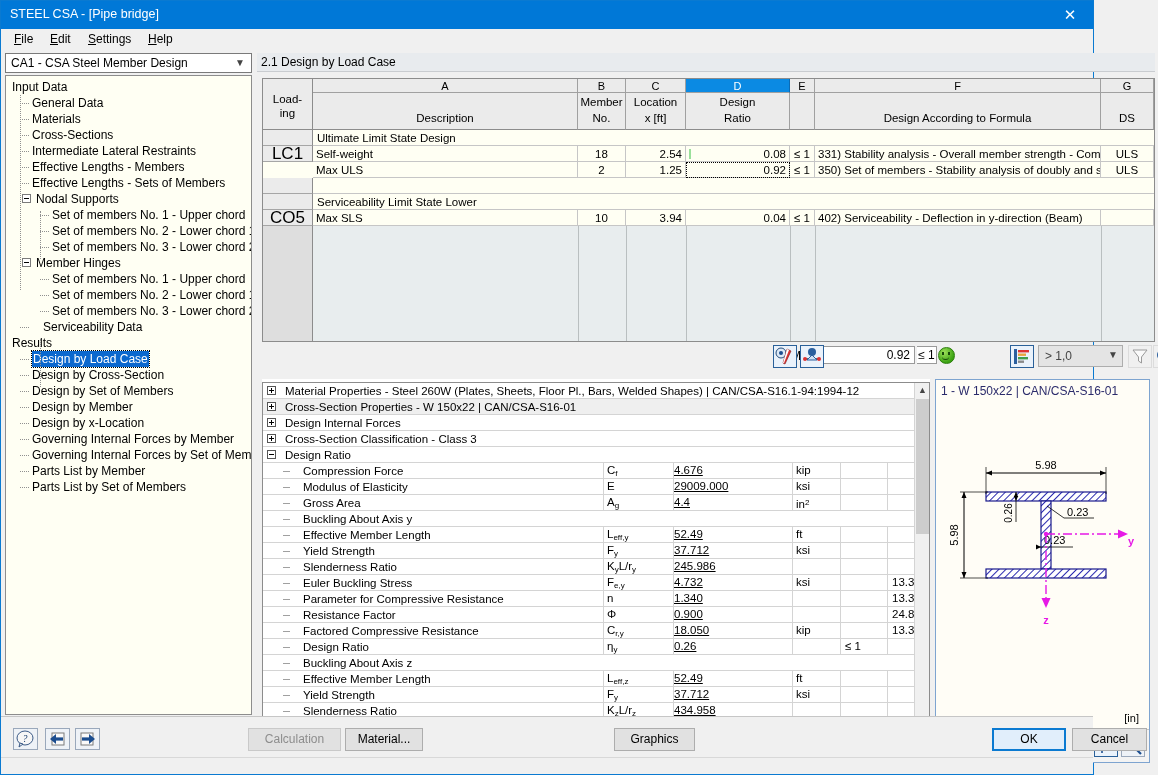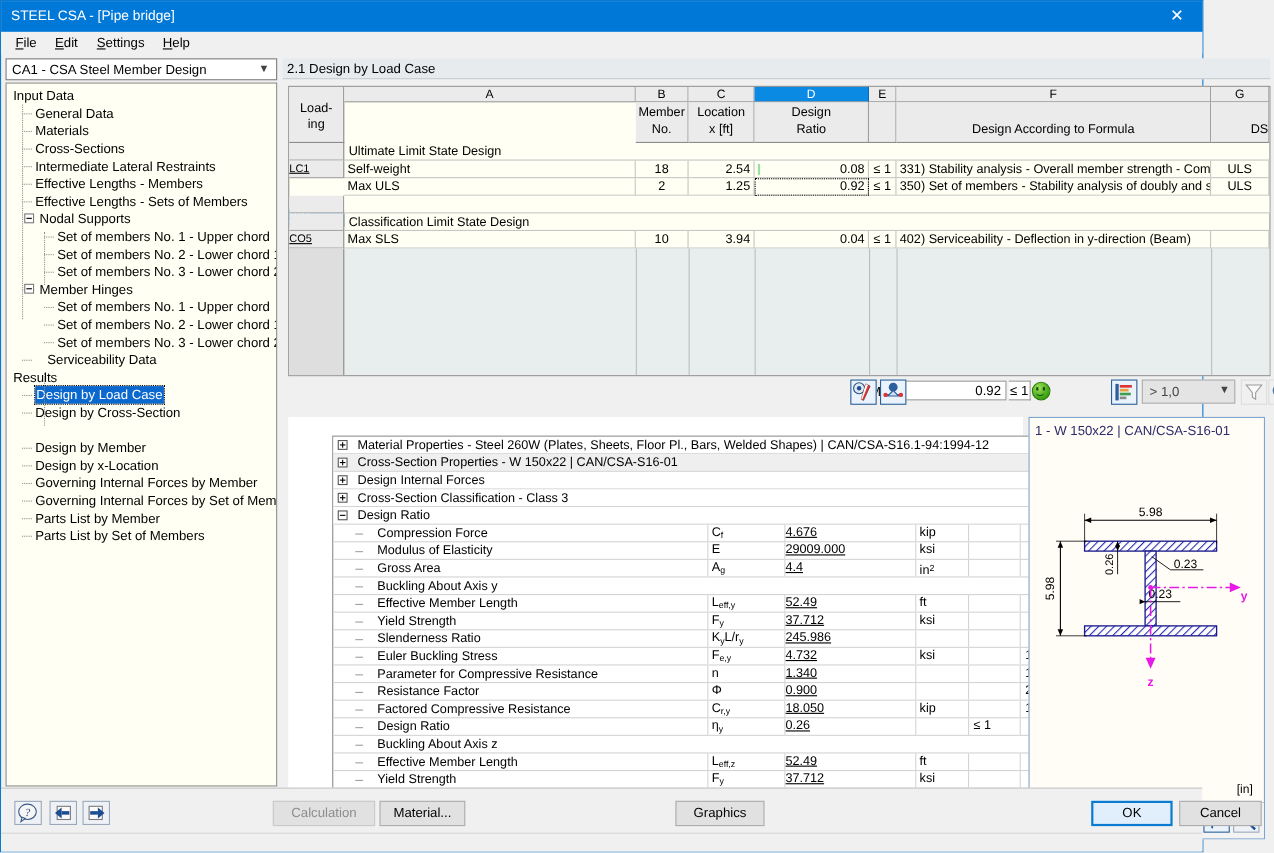--- a/index.html
+++ b/index.html
@@ -58,22 +58,22 @@
      border-right:1px solid #a0a0a0;border-bottom:1px solid #8c8c8c;text-align:center;
      font-size:11.5px;box-sizing:border-box;}
   .subhdr div{position:absolute;left:0;width:100%;}
   .gcell{position:absolute;height:16px;line-height:16px;font-size:11.5px;
      border-right:1px solid #c6c6c6;border-bottom:1px solid #c6c6c6;box-sizing:border-box;
      overflow:hidden;white-space:nowrap;}
   .gcell.num{text-align:right;padding-right:3px;}
   .gcell.ctr{text-align:center;}
   .gcell.lft{padding-left:3px;}
   .rowhdr{position:absolute;left:0;width:50px;height:16px;line-height:16px;background:#ebebeb;
-     border-right:1px solid #8c8c8c;border-bottom:1px solid #a6a6a6;font-size:10px;
-     box-sizing:border-box;cursor:pointer;text-decoration:underline;}
+     border-right:1px solid #8c8c8c;border-bottom:1px solid #a6a6a6;text-align:center;font-size:17px;
+     box-sizing:border-box;cursor:pointer;}
   .rowhdr.sel{background:#0b8ae3;color:#fff;}
   .grpRow{position:absolute;left:50px;height:16px;line-height:16px;font-size:11.5px;
      padding-left:4px;border-bottom:1px solid #c6c6c6;box-sizing:border-box;white-space:nowrap;}
   .selcell{outline:1px dotted #000;outline-offset:-1px;}
 
   
   .gridbar{position:absolute;left:5px;top:290px;width:893px;height:30px;}
   .maxlabel{position:absolute;left:529px;top:6px;font-size:12px;}
   .maxbox{position:absolute;left:558px;top:3px;width:95px;height:18px;background:#fff;
      border:1px solid #9a9a9a;box-sizing:border-box;text-align:right;padding-right:4px;
@@ -93,22 +93,22 @@
   .tbtn.framed{border:1px solid #2a6099;background:#eaf2fb;}
   .combo2{position:absolute;left:776px;top:2px;width:85px;height:22px;background:#e4e4e4;
      border:1px solid #adadad;box-sizing:border-box;font-size:12px;color:#444;}
   .combo2 .t{position:absolute;left:6px;top:3px;}
   .combo2 .a{position:absolute;right:4px;top:3px;font-size:10px;}
 
   
   .details{position:absolute;left:5px;top:326px;width:668px;height:384px;background:#fff;}
   .detailshdr{position:absolute;left:0;top:0;width:668px;height:16px;line-height:16px;
      background:#eef1f5;color:#1a3a6b;font-size:12px;padding-left:3px;box-sizing:border-box;}
-  .detbody{position:absolute;left:0;top:17px;width:668px;height:367px;
-     border:1px solid #8c8c8c;box-sizing:border-box;background:#fff;overflow:hidden;margin-left:40px;}
+  .detbody{position:absolute;left:0;top:3px;width:668px;height:367px;
+     border:1px solid #8c8c8c;box-sizing:border-box;background:#fff;overflow:hidden;}
   .drow{position:absolute;left:0;width:652px;height:16px;line-height:16px;font-size:11.5px;
      border-bottom:1px solid #d4d4d4;box-sizing:border-box;}
   .drow.head{background:#fff;}
   .drow.shade{background:#efefef;}
   .drow .ttl{position:absolute;left:22px;top:0;white-space:nowrap;}
   .drow .ttl.ind{left:40px;}
   .drow .plus{position:absolute;left:4px;top:3px;width:9px;height:9px;border:1px solid #555;
      background:#fff;box-sizing:border-box;cursor:pointer;}
   .drow .plus:before{content:"";position:absolute;left:1px;top:3px;width:5px;height:1px;background:#000;}
   .drow .plus.p:after{content:"";position:absolute;left:3px;top:1px;width:1px;height:5px;background:#000;}
@@ -244,20 +244,24 @@
           <span class="lbl" style="left: 6px;">Results</span>
         </div>
         <div class="tnode" style="position: absolute; left: 0px; top: 275px; width: 100%;">
           <div class="dash" style="left: 14px; width: 9px;"></div>
           <span class="lbl sel" style="left: 26px;">Design by Load Case</span>
         </div>
         <div class="tnode" style="position: absolute; left: 0px; top: 291px; width: 100%;">
           <div class="dash" style="left: 14px; width: 9px;"></div>
           <span class="lbl" style="left: 26px;">Design by Cross-Section</span>
         </div>
+        <div class="tnode" style="position: absolute; left: 0px; top: 307px; width: 100%;">
+          <div class="dash" style="left: 14px; width: 9px;"></div>
+          <span class="lbl" style="left: 26px;">Design by Set of Members</span>
+        </div>
         <div class="tnode" style="position: absolute; left: 0px; top: 323px; width: 100%;">
           <div class="dash" style="left: 14px; width: 9px;"></div>
           <span class="lbl" style="left: 26px;">Design by Member</span>
         </div>
         <div class="tnode" style="position: absolute; left: 0px; top: 339px; width: 100%;">
           <div class="dash" style="left: 14px; width: 9px;"></div>
           <span class="lbl" style="left: 26px;">Design by x-Location</span>
         </div>
         <div class="tnode" style="position: absolute; left: 0px; top: 355px; width: 100%;">
           <div class="dash" style="left: 14px; width: 9px;"></div>
@@ -286,20 +290,24 @@
     <div class="sectionhdr">
       <span>2.1 Design by Load Case</span>
     </div>
 
     <div class="grid" id="grid">
         <div style="position: absolute; left: 0px; top: 0px; width: 50px; height: 51px; background: rgb(235, 235, 235); border-right: 1px solid rgb(140, 140, 140); border-bottom: 1px solid rgb(140, 140, 140); box-sizing: border-box; text-align: center; font-size: 11.5px;">
           <div style="position:absolute;left:0;width:100%;top:14px">Load-</div>
           <div style="position:absolute;left:0;width:100%;top:28px">ing</div>
         </div>
         <div class="colhdr" style="left: 50px; width: 265px;">A</div>
+        <div class="subhdr" style="left: 50px; width: 265px;">
+          <div style="top:3px"></div>
+          <div style="top:19px">Description</div>
+        </div>
         <div class="colhdr" style="left: 315px; width: 48px;">B</div>
         <div class="subhdr" style="left: 315px; width: 48px;">
           <div style="top:3px">Member</div>
           <div style="top:19px">No.</div>
         </div>
         <div class="colhdr" style="left: 363px; width: 60px;">C</div>
         <div class="subhdr" style="left: 363px; width: 60px;">
           <div style="top:3px">Location</div>
           <div style="top:19px">x [ft]</div>
         </div>
@@ -312,21 +320,21 @@
         <div class="subhdr" style="left: 527px; width: 25px;">
           <div style="top:3px"></div>
           <div style="top:19px"></div>
         </div>
         <div class="colhdr" style="left: 552px; width: 286px;">F</div>
         <div class="subhdr" style="left: 552px; width: 286px;">
           <div style="top:3px"></div>
           <div style="top:19px">Design According to Formula</div>
         </div>
         <div class="colhdr" style="left: 838px; width: 53px;">G</div>
-        <div class="subhdr" style="left: 838px; width: 53px; text-align: right;">
+        <div class="subhdr" style="left: 838px; width: 53px;">
           <div style="top:3px"></div>
           <div style="top:19px">DS</div>
         </div>
         <div class="rowhdr" style="top: 51px;"></div>
         <div class="grpRow" style="top: 51px; width: 841px;">Ultimate Limit State Design</div>
         <div class="rowhdr" style="top: 67px;">LC1</div>
         <div class="gcell lft" style="left: 50px; width: 265px; top: 67px;">Self-weight</div>
         <div class="gcell ctr" style="left: 315px; width: 48px; top: 67px;">18</div>
         <div class="gcell num" style="left: 363px; width: 60px; top: 67px;">2.54</div>
         <div class="gcell num" style="left: 423px; width: 104px; top: 67px;">0.08</div>
@@ -338,21 +346,21 @@
         <div class="gcell lft" style="left: 50px; width: 265px; top: 83px;">Max ULS</div>
         <div class="gcell ctr" style="left: 315px; width: 48px; top: 83px;">2</div>
         <div class="gcell num" style="left: 363px; width: 60px; top: 83px;">1.25</div>
         <div class="gcell num selcell" style="left: 423px; width: 104px; top: 83px;">0.92</div>
         <div class="gcell ctr" style="left: 527px; width: 25px; top: 83px;">≤ 1</div>
         <div class="gcell lft" style="left: 552px; width: 286px; top: 83px;">350) Set of members - Stability analysis of doubly and singly symmetric members acc. to 13.</div>
         <div class="gcell ctr" style="left: 838px; width: 53px; top: 83px;">ULS</div>
         <div class="rowhdr" style="top: 99px;"></div>
         <div class="grpRow" style="top: 99px; width: 841px; background: rgb(255, 255, 243);"></div>
         <div class="rowhdr" style="top: 115px;"></div>
-        <div class="grpRow" style="top: 115px; width: 841px;">Classification Limit State Design</div>
+        <div class="grpRow" style="top: 115px; width: 841px;">Serviceability Limit State Lower</div>
         <div class="rowhdr" style="top: 131px;">CO5</div>
         <div class="gcell lft" style="left: 50px; width: 265px; top: 131px;">Max SLS</div>
         <div class="gcell ctr" style="left: 315px; width: 48px; top: 131px;">10</div>
         <div class="gcell num" style="left: 363px; width: 60px; top: 131px;">3.94</div>
         <div class="gcell num" style="left: 423px; width: 104px; top: 131px;">0.04</div>
         <div class="gcell ctr" style="left: 527px; width: 25px; top: 131px;">≤ 1</div>
         <div class="gcell lft" style="left: 552px; width: 286px; top: 131px;">402) Serviceability - Deflection in y-direction (Beam)</div>
         <div class="gcell ctr" style="left: 838px; width: 53px; top: 131px;"></div>
         <div style="position: absolute; left: 0px; top: 147px; width: 891px; height: 115px; background: rgb(232, 237, 238);"></div>
         <div style="position: absolute; left: 0px; top: 147px; width: 50px; height: 115px; background: rgb(222, 222, 222); border-right: 1px solid rgb(140, 140, 140); box-sizing: border-box;"></div>

